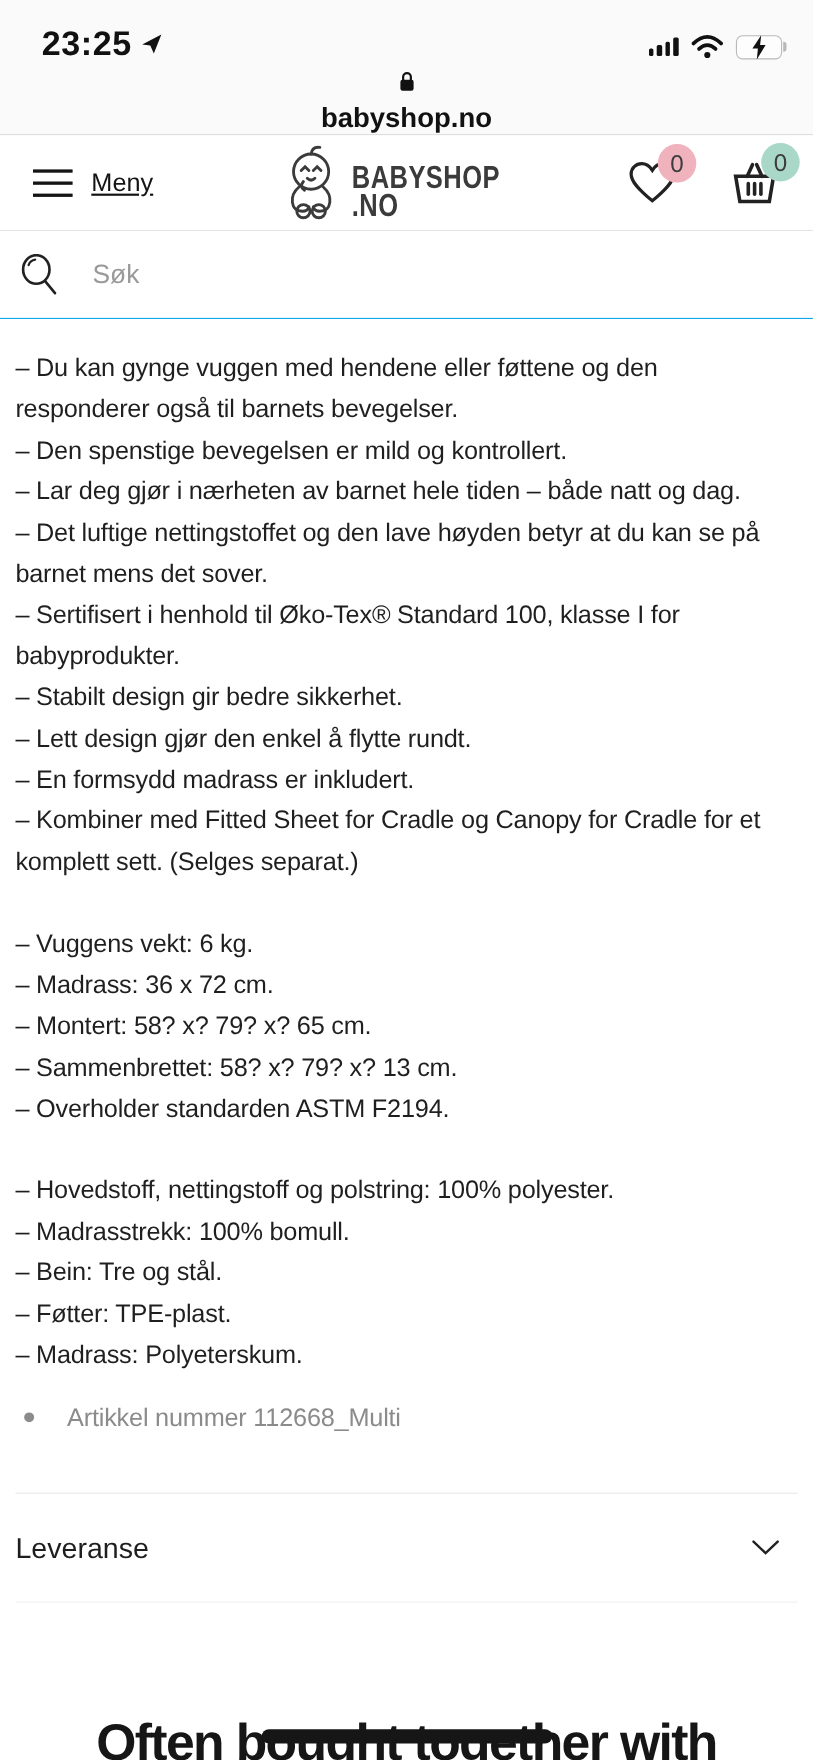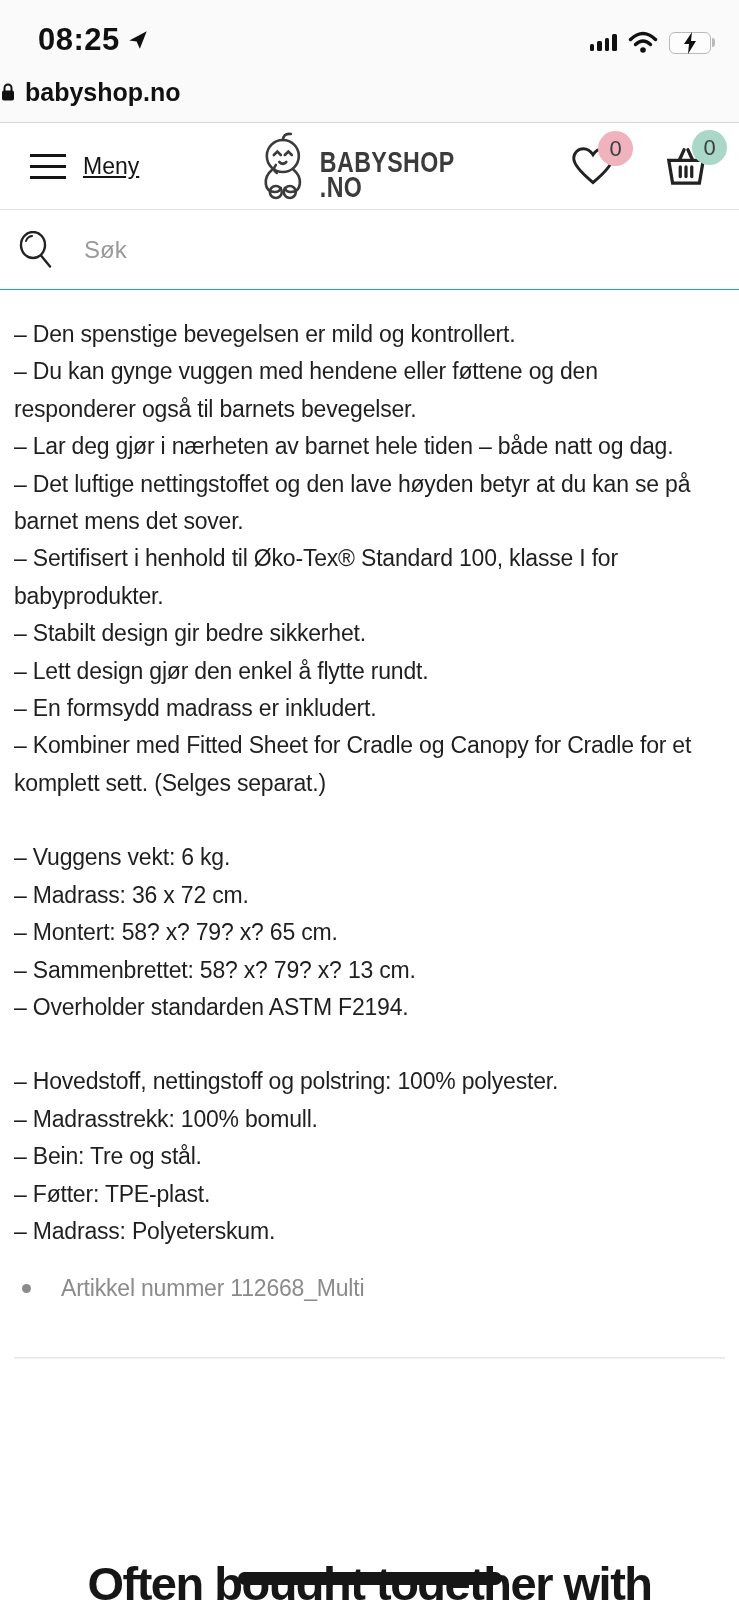--- a/index.html
+++ b/index.html
@@ -22,22 +22,22 @@
   .sigbars i:nth-child(1){height:7px} .sigbars i:nth-child(2){height:10px}
   .sigbars i:nth-child(3){height:13px} .sigbars i:nth-child(4){height:17px}
   .battery { position:relative; display:flex; align-items:center; }
   .batt-body { width:42px; height:22px; border:1.5px solid #b9b9b9; border-radius:6px; padding:2.5px; background:#fdfdfd; }
   .batt-fill { height:100%; width:55%; background:var(--battery-green,#34c759); border-radius:3px; }
   .batt-nub { width:3px; height:9px; background:#b9b9b9; border-radius:0 3px 3px 0; margin-left:1.5px; }
   .batt-bolt { position:absolute; left:12px; top:-1px; }
   
   .urlbar {
     height:61px; background:#fafafa; border-bottom:1px solid #d8d8d8;
-    display:flex; align-items:center; justify-content:flex-start; gap:9px;
-    font-size:25px; font-weight:600; color:#111;
+    display:flex; align-items:center; justify-content:flex-end; gap:9px;
+    font-size:25px; font-weight:600; color:#111;flex-direction:column;
   }
   
   .header {
     position:relative; height:87px; border-bottom:1px solid #e4e4e4;
     display:flex; align-items:center; justify-content:space-between; padding:0 30px;
     background:#fff;
   }
   .menu-btn { display:flex; align-items:center; gap:17px; cursor:pointer; }
   .hamburger { display:flex; flex-direction:column; gap:8px; }
   .hamburger i { display:block; width:36px; height:3px; background:#141414; }
@@ -92,21 +92,21 @@
   }
   svg { display:block; }
 </style>
 </head>
 <body>
 
 <div class="screen">
 
   <div class="statusbar">
     <div class="time-wrap">
-      <span class="time">08:25</span>
+      <span class="time">23:25</span>
       <span>
         <svg width="22" height="22" viewBox="0 0 24 24">
             <path d="M2.5 12.5 L21.5 2.5 L14 21.5 L10.5 13.5 Z" fill="#111"></path>
           </svg>
       </span>
     </div>
     <div class="status-icons">
       <span class="sigbars">
           <i></i>
           <i></i>
@@ -202,22 +202,22 @@
         <ellipse cx="15" cy="14" rx="12" ry="13"></ellipse>
         <path d="M23 24.5 L32 35.5"></path>
         <path d="M8 10 q1.5 -4.5 6 -5" stroke-width="2"></path>
       </svg>
     </span>
     <span class="search-placeholder">Søk</span>
   </div>
 
   <div class="content">
     <div class="detail-group">
+        <p>– Du kan gynge vuggen med hendene eller føttene og den responderer også til barnets bevegelser.</p>
         <p>– Den spenstige bevegelsen er mild og kontrollert.</p>
-        <p>– Du kan gynge vuggen med hendene eller føttene og den responderer også til barnets bevegelser.</p>
         <p>– Lar deg gjør i nærheten av barnet hele tiden – både natt og dag.</p>
         <p>– Det luftige nettingstoffet og den lave høyden betyr at du kan se på barnet mens det sover.</p>
         <p>– Sertifisert i henhold til Øko-Tex® Standard 100, klasse I for babyprodukter.</p>
         <p>– Stabilt design gir bedre sikkerhet.</p>
         <p>– Lett design gjør den enkel å flytte rundt.</p>
         <p>– En formsydd madrass er inkludert.</p>
         <p>– Kombiner med Fitted Sheet for Cradle og Canopy for Cradle for et komplett sett. (Selges separat.)</p>
       </div>
     <div class="detail-group">
         <p>– Vuggens vekt: 6 kg.</p>
@@ -233,20 +233,28 @@
         <p>– Føtter: TPE-plast.</p>
         <p>– Madrass: Polyeterskum.</p>
       </div>
     <div class="article-row">
       <span class="article-dot"></span>
       <span class="article-text">Artikkel nummer 112668_Multi</span>
     </div>
   </div>
 
   <div class="section-divider"></div>
+  <div class="accordion">
+    <span class="accordion-label">Leveranse</span>
+    <span>
+      <svg width="26" height="16" viewBox="0 0 26 16" fill="none" stroke="#222" stroke-width="2.2" stroke-linecap="round">
+        <path d="M2 2.5 L13 13 L24 2.5"></path>
+      </svg>
+    </span>
+  </div>
   <div class="light-divider"></div>
 
   <div class="bottom-section">
     <div class="black-pill"></div>
     <h2 class="bottom-heading">Often bought together with</h2>
   </div>
 
 </div>
 
 </body></html>

